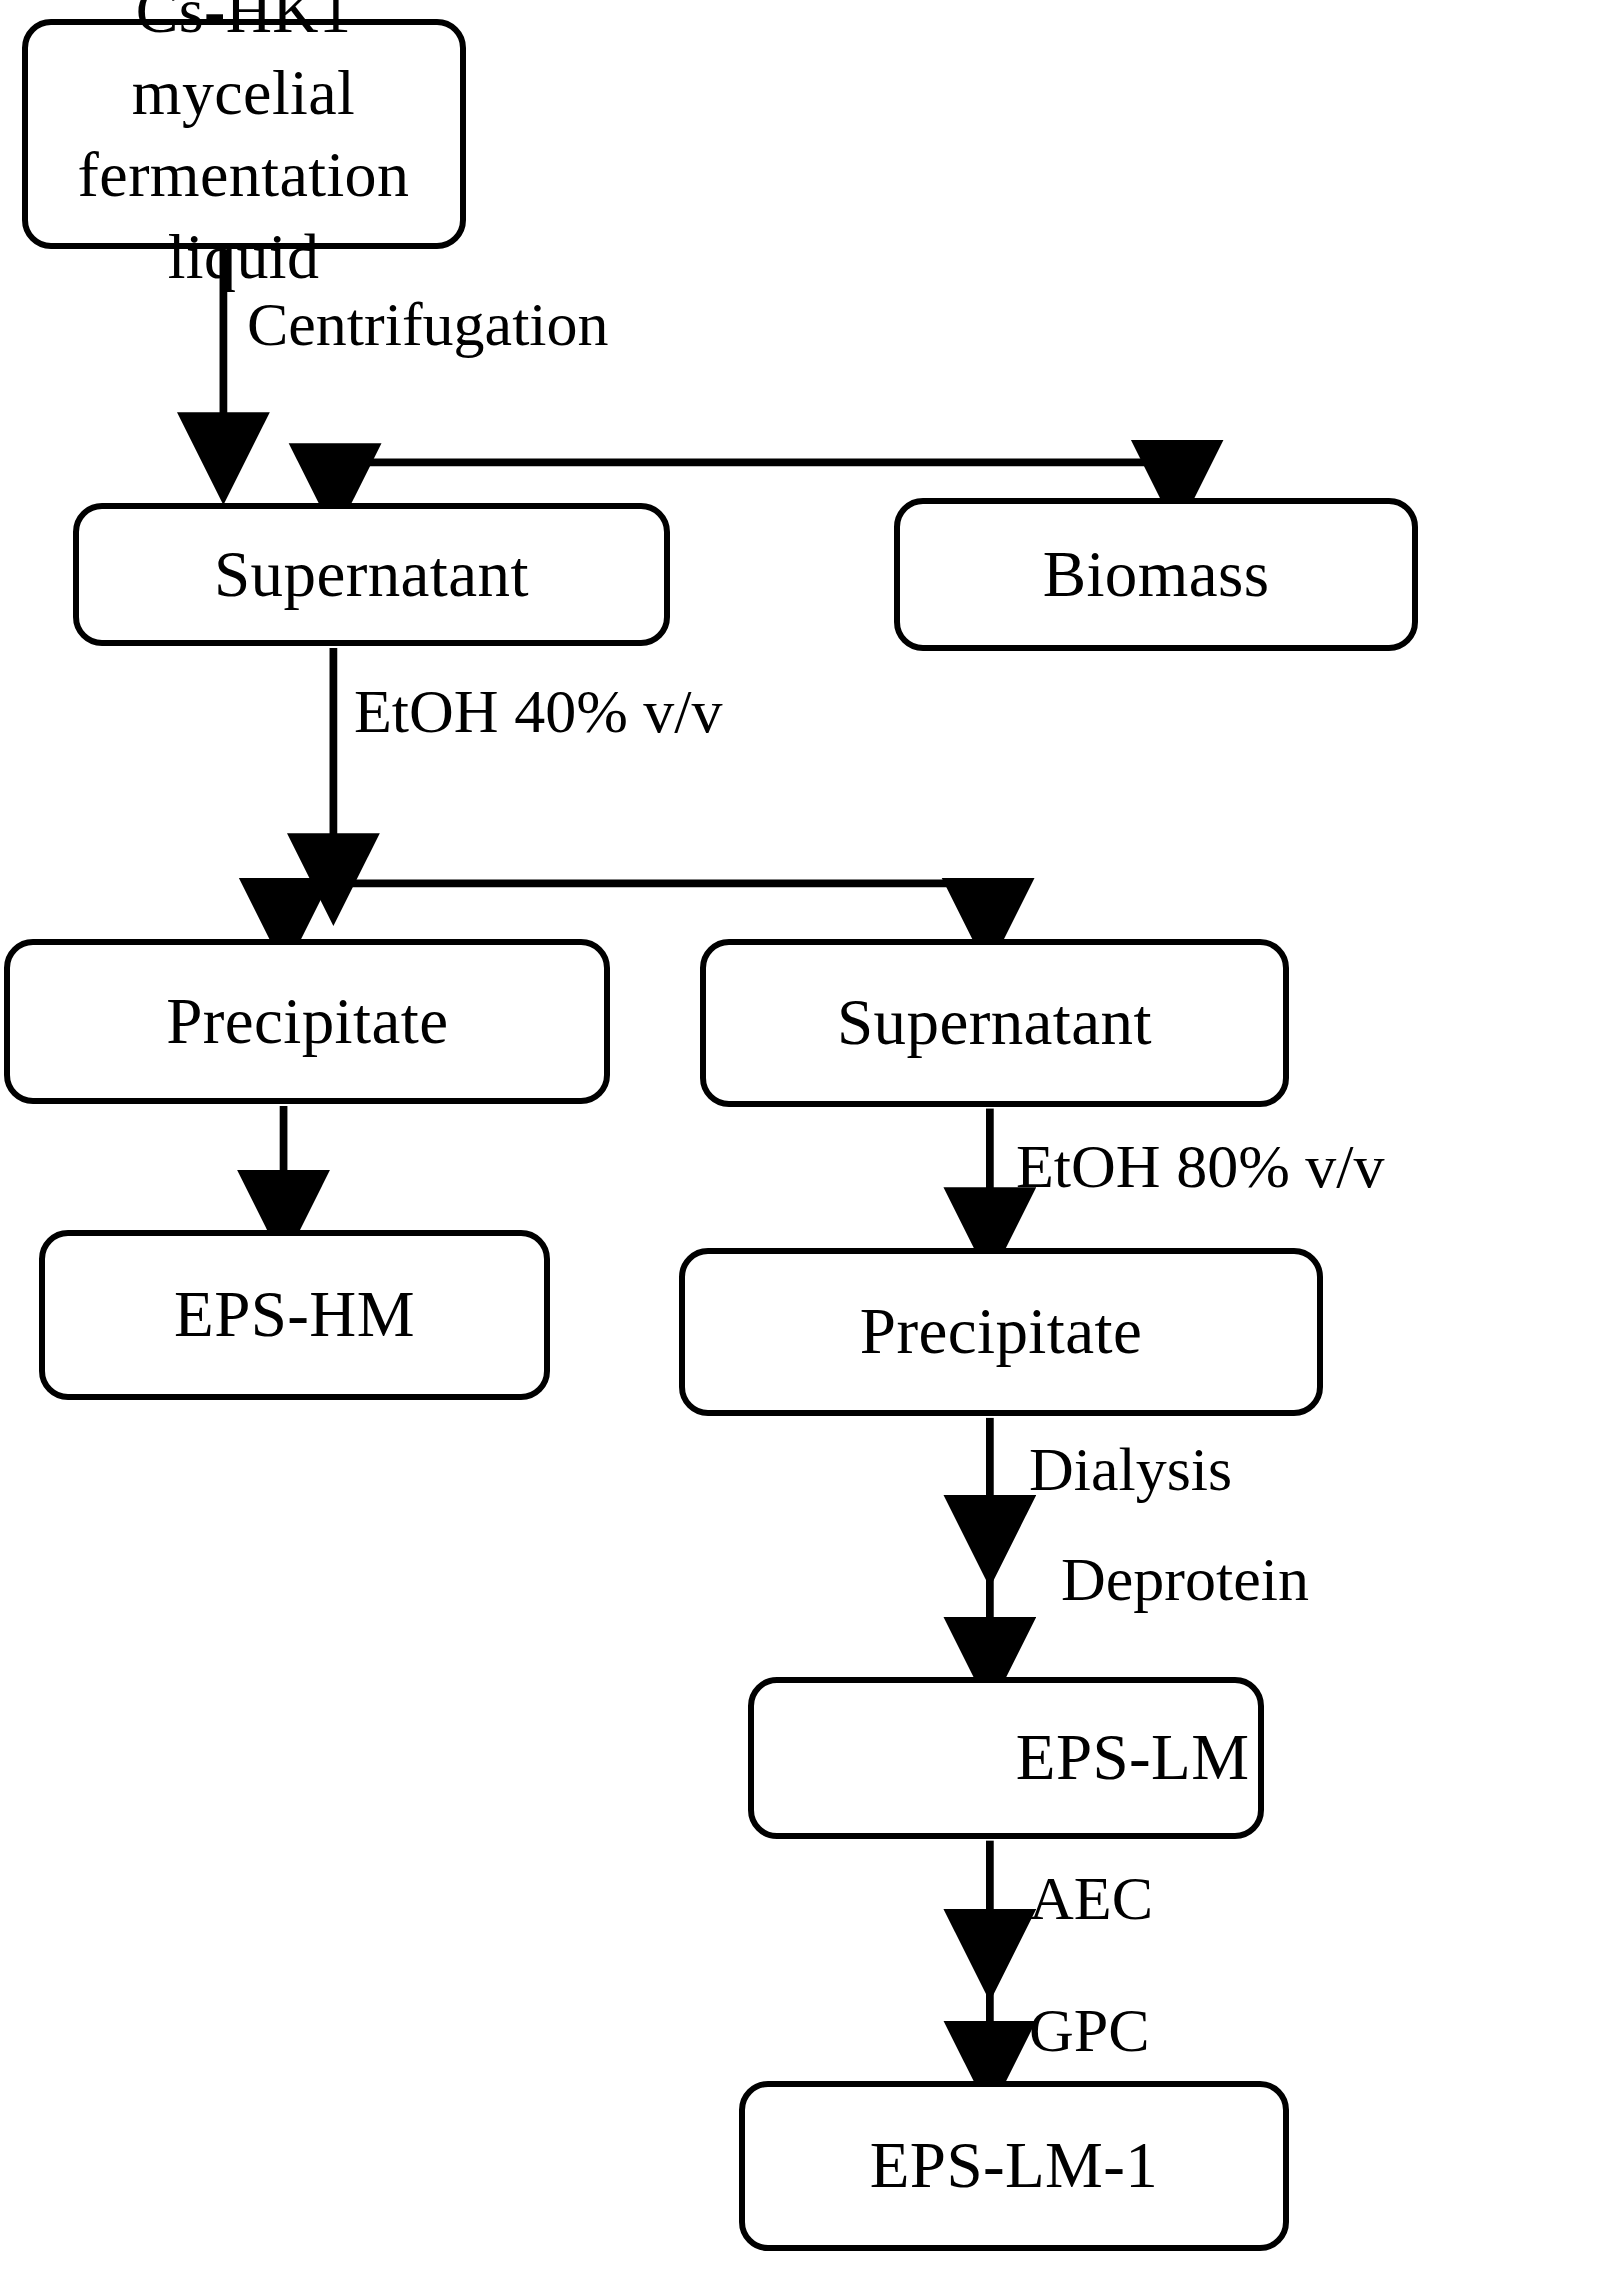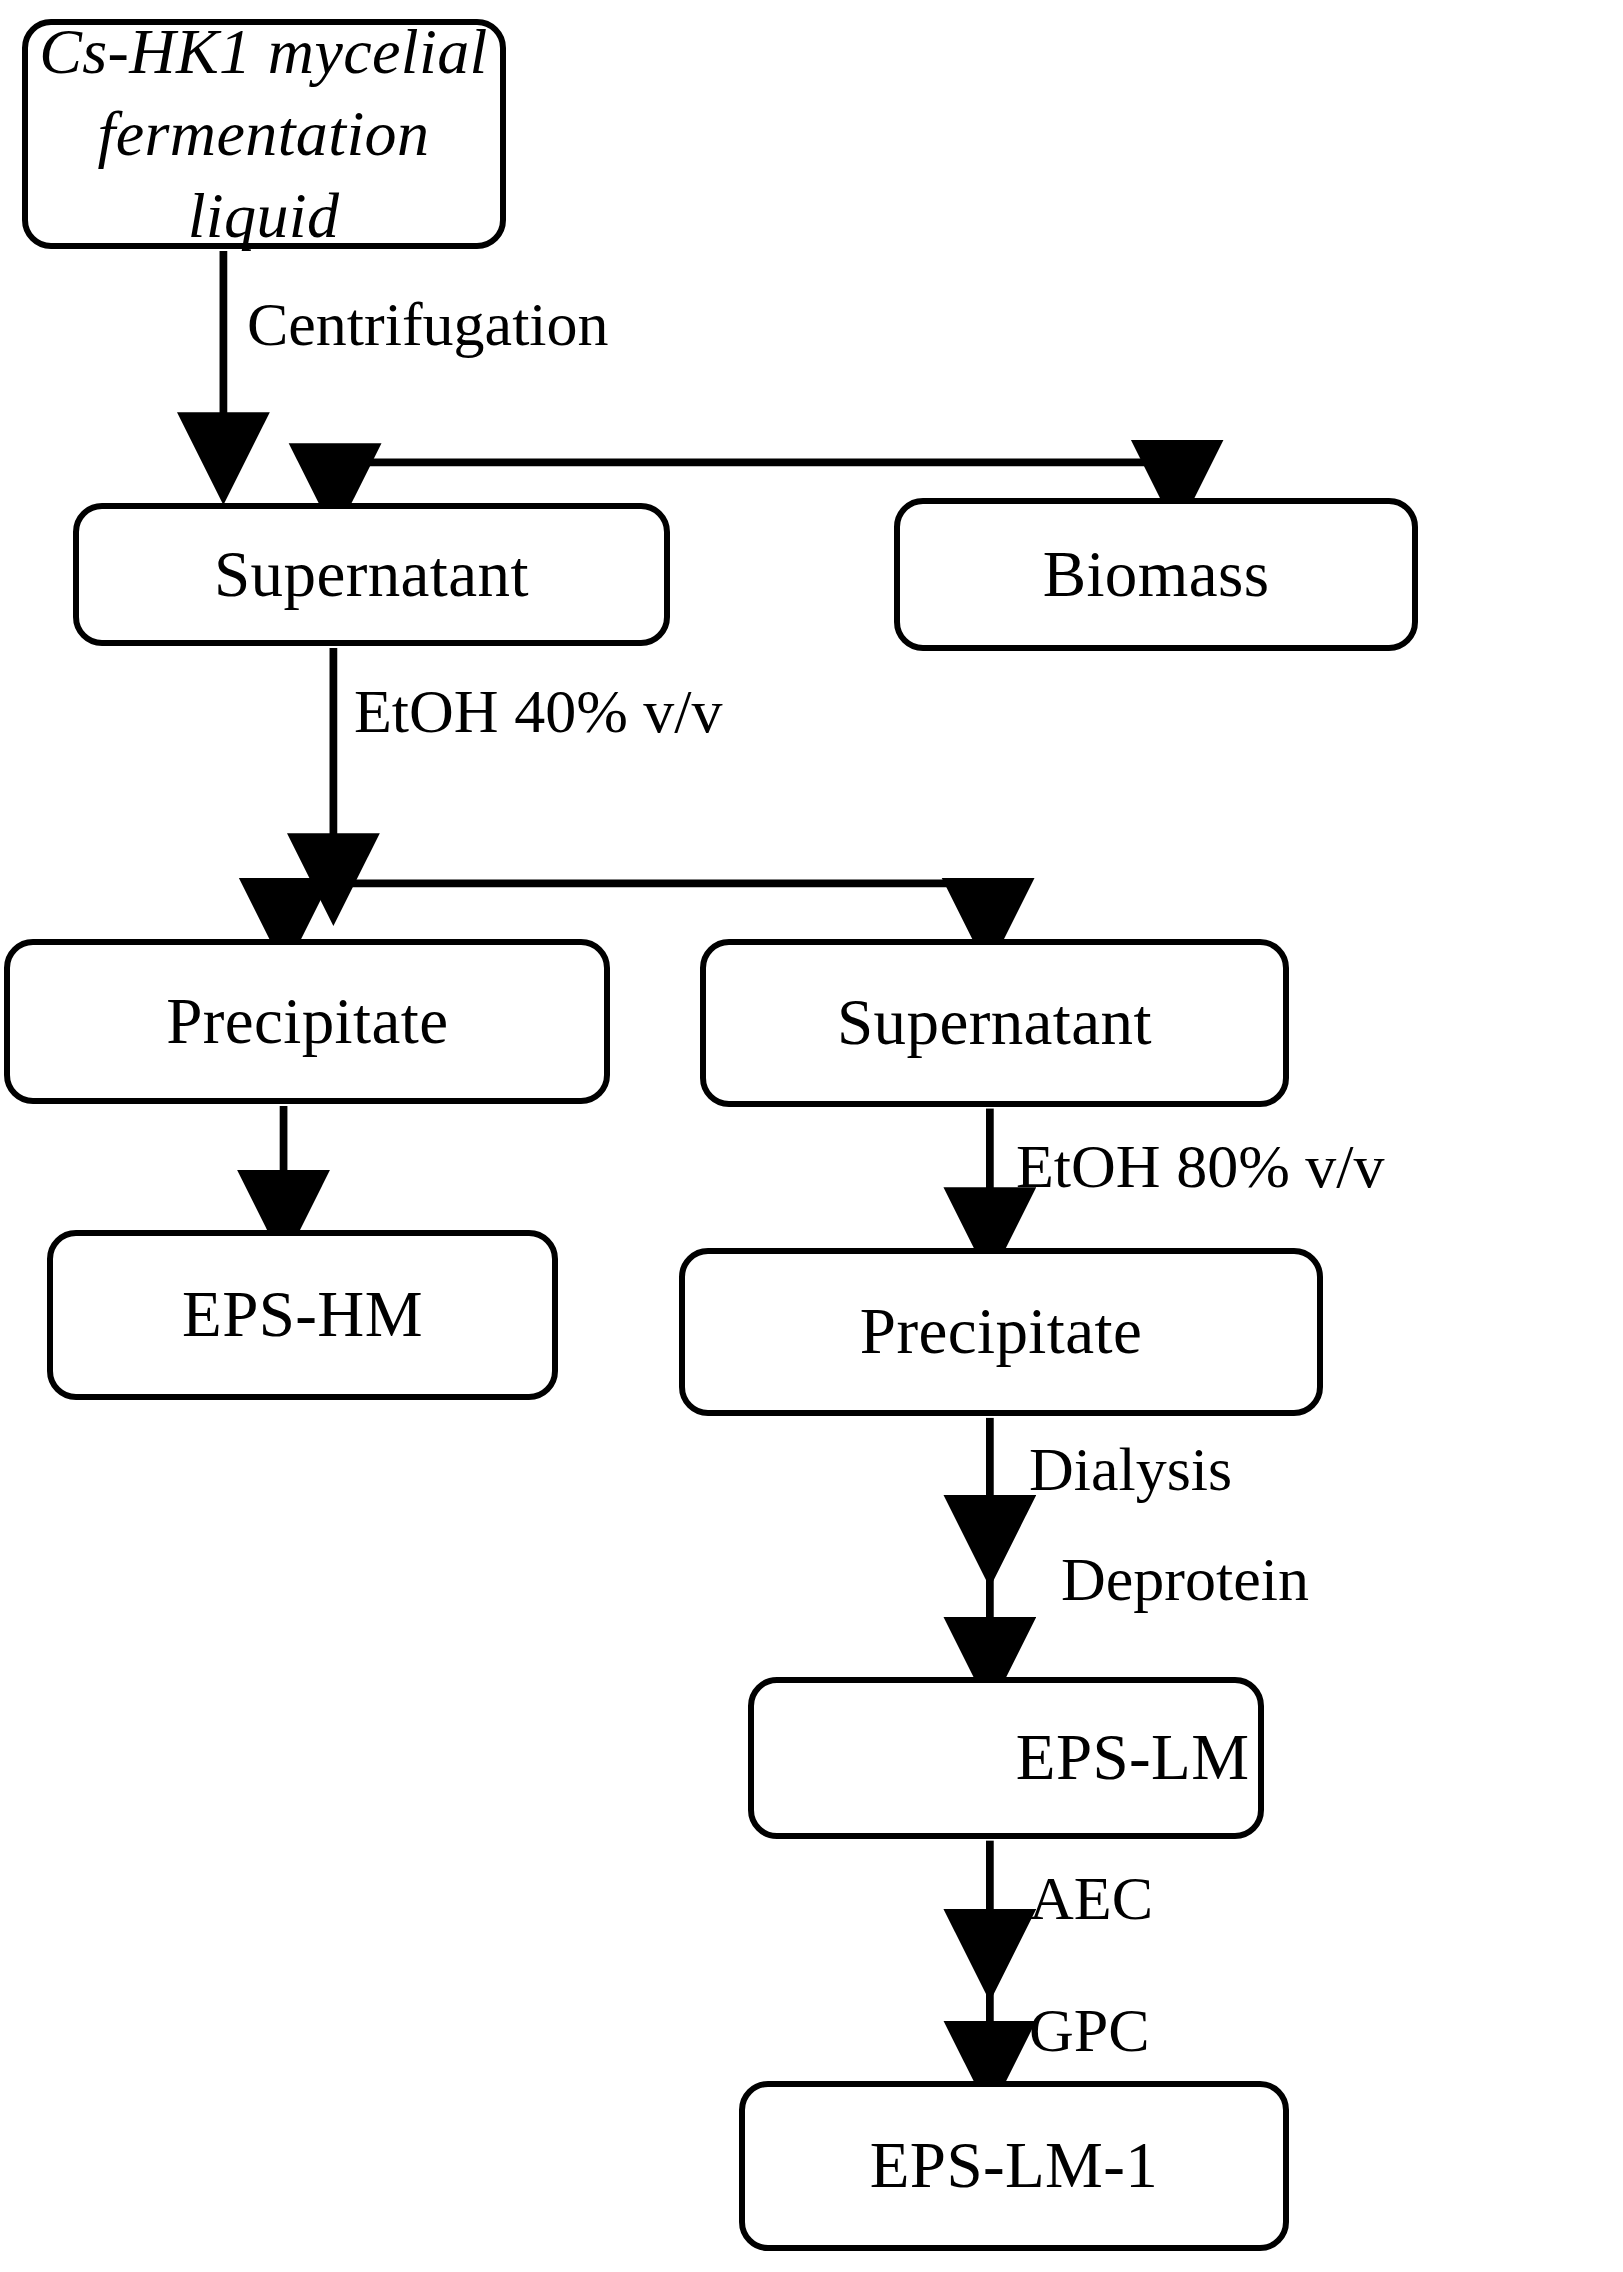--- a/index.html
+++ b/index.html
@@ -88,21 +88,21 @@
 
       <line x1="1152" y1="1800" x2="1152" y2="1932" marker-end="url(#arrow)"></line>
 
       <line x1="1152" y1="2142" x2="2152" y2="2142" stroke="none"></line>
       <line x1="1152" y1="2142" x2="1152" y2="2272" marker-end="url(#arrow)"></line>
 
       <line x1="1152" y1="2282" x2="1152" y2="2402" marker-end="url(#arrow)"></line>
     </g>
   </svg>
 
-  <div class="node two-line" style="left:21.5px; top:19px; width:484px; height:230px;font-style:italic;">
+  <div class="node two-line" style="left:21.5px; top:19px; width:444px; height:230px;">
     <span>
       <span>Cs-HK1 mycelial</span>
       <span>fermentation liquid</span>
     </span>
   </div>
 
   <div class="node" style="left:73px; top:503px; width:597px; height:143px;">
     <span>Supernatant</span>
   </div>
 
@@ -111,21 +111,21 @@
   </div>
 
   <div class="node" style="left:4.3px; top:939px; width:606px; height:165px;">
     <span>Precipitate</span>
   </div>
 
   <div class="node" style="left:700px; top:939px; width:589px; height:168px;">
     <span>Supernatant</span>
   </div>
 
-  <div class="node" style="left:39px; top:1230px; width:511px; height:170px;margin-left:8px;">
+  <div class="node" style="left:39px; top:1230px; width:511px; height:170px;">
     <span>EPS-HM</span>
   </div>
 
   <div class="node" style="left:679px; top:1248px; width:644px; height:168px;">
     <span>Precipitate</span>
   </div>
 
   <div class="node" style="left:748px; top:1677px; width:516px; height:162px;text-align:right;">
     <span>EPS-LM</span>
   </div>

